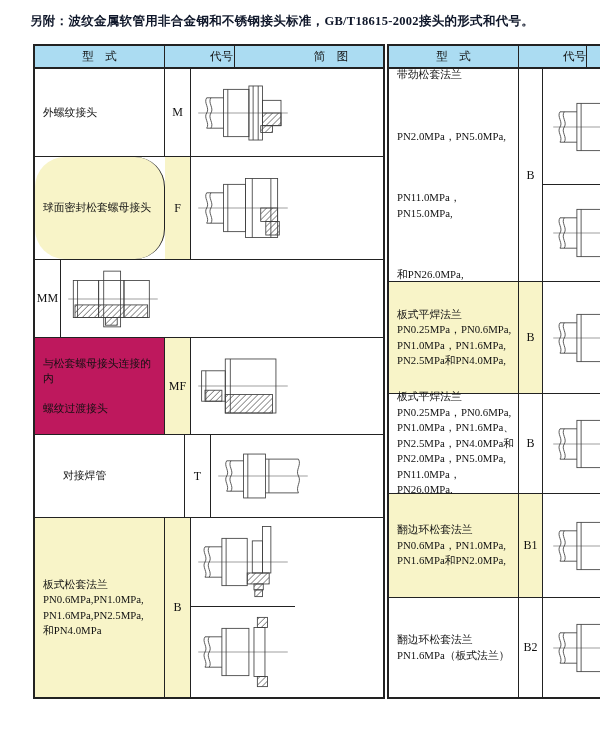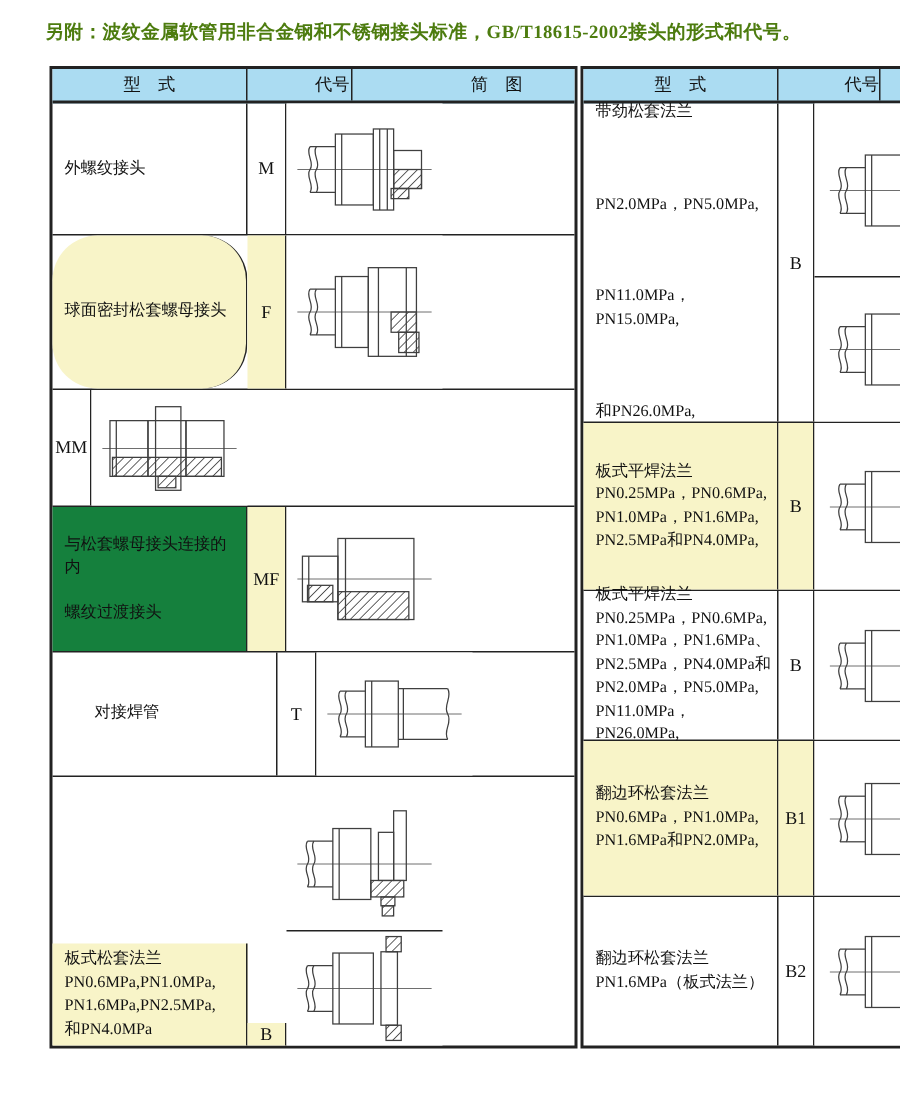--- a/index.html
+++ b/index.html
@@ -3,21 +3,21 @@
 <meta charset="utf-8">
 <style>
   html,body { margin:0; padding:0; }
   body {
     width:600px; height:740px; position:relative; background:#ffffff;
     font-family:"Liberation Serif","DejaVu Serif",serif; color:#111;
     overflow:hidden;
   }
   .title {
     position:absolute; left:30px; top:13px; width:545px;
-    font-size:12.5px; font-weight:bold; letter-spacing:0.3px; color:#4d7c0f;
+    font-size:12.5px; font-weight:bold; letter-spacing:0.3px; color:#0f172a;
   }
   .tables { position:absolute; left:33px; top:44px; display:flex; }
   .tbl { border:2px solid #222; background:#fff; }
   .tbl + .tbl { margin-left:2px; }
   .hrow { display:flex; height:23px; border-bottom:2px solid #222; box-sizing:border-box;gap:44px; }
   .hcell {
     display:flex; align-items:center; justify-content:center;
     font-size:11.5px; box-sizing:border-box;
   }
   .hcell.bl { border-right:1px solid #222; }
@@ -131,21 +131,21 @@
      <rect x="68" y="23" width="30" height="44"></rect>
      <rect x="10" y="52" width="86" height="15" fill="url(#h3)"></rect>
      <rect x="46" y="67" width="14" height="9" fill="url(#h3)"></rect>
                 <line x1="2" y1="45" x2="108" y2="45" stroke-width="0.6"></line>
               </g>
             </svg>
           </div>
         </div>
       </div>
       <div class="row hl" style="height: 97px;">
-        <div class="cell c-label" style="width: 130px; background: #15803d; gap: 14px;">
+        <div class="cell c-label" style="width: 130px; background: #be185d; gap: 14px;">
           <div>与松套螺母接头连接的内</div>
           <div>螺纹过渡接头</div>
         </div>
         <div class="cell c-code" style="width: 26px; background: rgb(248, 244, 200);">MF</div>
         <div class="cell c-diag" style="width: 104px;">
           <div class="sub">
             <svg width="100" height="76" viewBox="0 0 110 90">
     <defs>
                 <pattern id="h4" patternUnits="userSpaceOnUse" width="5" height="5" patternTransform="rotate(45)">
       <line x1="0" y1="0" x2="0" y2="5" stroke="#3f3f3f" stroke-width="1.3"></line>
@@ -187,21 +187,21 @@
                 <line x1="58" y1="25" x2="97" y2="25"></line>
                 <line x1="58" y1="65" x2="97" y2="65"></line>
      <line x1="62" y1="25" x2="62" y2="65"></line>
      <path d="M97,25 c4,7 -4,13 0,20 c4,7 -4,13 0,20"></path>
                 <line x1="2" y1="45" x2="108" y2="45" stroke-width="0.6"></line>
               </g>
             </svg>
           </div>
         </div>
       </div>
-      <div class="row hl" style="height: 179px; align-items: flex-end;">
+      <div class="row hl" style="height: 179px;">
         <div class="cell c-label" style="width: 130px; background: rgb(248, 244, 200);">
           <div>板式松套法兰</div>
           <div>PN0.6MPa,PN1.0MPa,</div>
           <div>PN1.6MPa,PN2.5MPa,</div>
           <div>和PN4.0MPa</div>
         </div>
         <div class="cell c-code" style="width: 26px; background: rgb(248, 244, 200);">B</div>
         <div class="cell c-diag" style="width: 104px;">
           <div class="sub" style="flex: 0 0 88px;">
             <svg width="100" height="76" viewBox="0 0 110 90">

